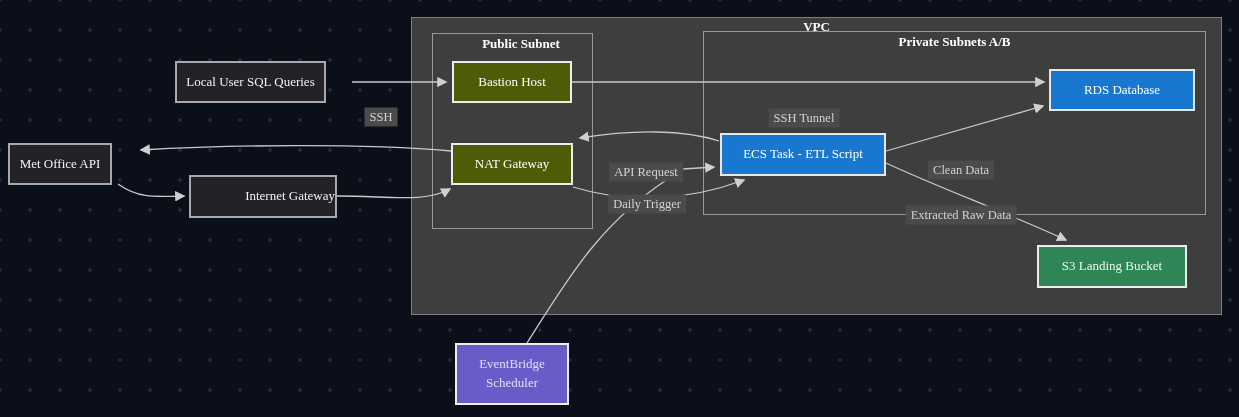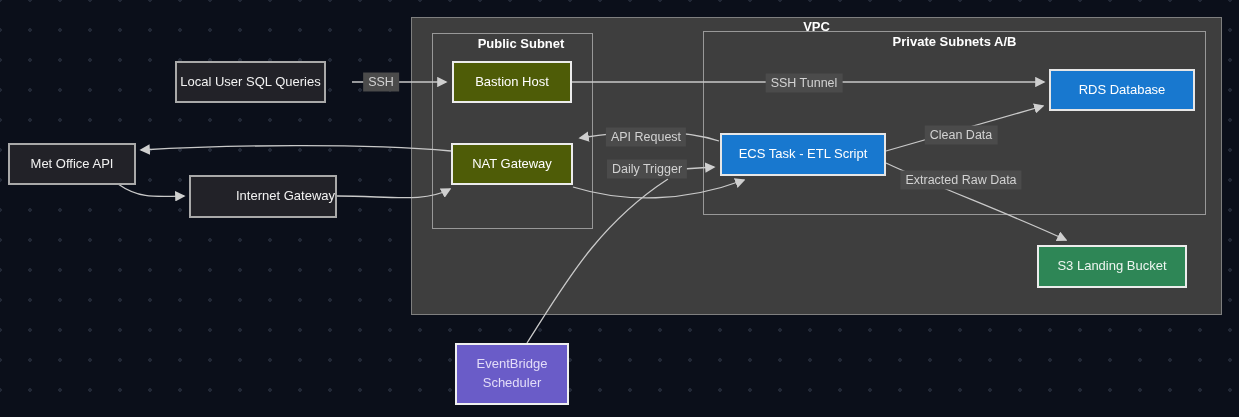--- a/index.html
+++ b/index.html
@@ -2,50 +2,50 @@
 <html><head>
 <meta charset="utf-8">
 <style>
   html,body{margin:0;padding:0;background:#0b0f1a;}
   .canvas{
     position:relative;width:1239px;height:417px;overflow:hidden;
     background-color:#0b0f1a;
     background-image:radial-gradient(circle, #222836 1.7px, transparent 1.8px);
     background-size:30px 30px;
     background-position:-15px -15px;
-    font-family:Liberation Sans, sans-serif;
+    font-family:Liberation Serif, serif;
     color:#fff;
   }
   .container-box{position:absolute;box-sizing:border-box;z-index:1;}
   .vpc{left:411px;top:17px;width:811px;height:298px;background:#3e3e3e;border:1px solid #7f7f7f;}
   .subnet{border:1px solid #989898;background:transparent;z-index:2;}
   .public-subnet{left:432px;top:33px;width:161px;height:196px;}
   .private-subnets{left:703px;top:31px;width:503px;height:184px;}
   .container-title{position:absolute;z-index:3;font-size:13px;font-weight:bold;color:#fff;text-align:center;}
   .vpc-title{left:411px;top:19px;width:811px;}
   .public-title{left:432px;top:36px;width:178px;}
   .private-title{left:703px;top:34px;width:503px;}
   svg.edges{position:absolute;left:0;top:0;z-index:4;}
   .edge-label{
     position:absolute;z-index:5;transform:translate(-50%,-50%);
     background:#4b4b4b;color:#d2d2d2;font-size:12.5px;line-height:1.2;
-    padding:2px 5px;white-space:nowrap;
+    padding:2px 5px;white-space:nowrap;margin-top:35px;
   }
   .node{
     position:absolute;box-sizing:border-box;z-index:6;
     display:flex;align-items:center;justify-content:center;text-align:center;
     font-size:13px;line-height:1.45;
   }
   .node-dark{background:#222228;border:2px solid #a9a9a9;color:#f2f2f2;}
   .node-olive{background:#4e5c07;border:2px solid #ececec;color:#fff;}
   .node-blue{background:#1878cf;border:2px solid #e6e6e6;color:#fff;}
   .node-green{background:#2e8656;border:2px solid #ececec;color:#eef5f0;}
   .node-purple{background:#6a5cc8;border:2px solid #efefef;color:#e2dcf8;padding:4px 8px;}
   .n-local{left:175px;top:61px;width:151px;height:42px;}
-  .n-met{left:8px;top:143px;width:128px;height:42px;}
+  .n-met{left:8px;top:143px;width:104px;height:42px;}
   .n-ig{left:189px;top:175px;width:148px;height:43px;justify-content:flex-end;}
   .n-bastion{left:452px;top:61px;width:120px;height:42px;}
   .n-nat{left:451px;top:143px;width:122px;height:42px;}
   .n-ecs{left:720px;top:133px;width:166px;height:43px;}
   .n-rds{left:1049px;top:61px;width:146px;height:42px;margin-top:8px;}
   .n-s3{left:1037px;top:245px;width:150px;height:43px;}
   .n-eb{left:455px;top:343px;width:114px;height:62px;}
 </style>
 </head>
 <body>

